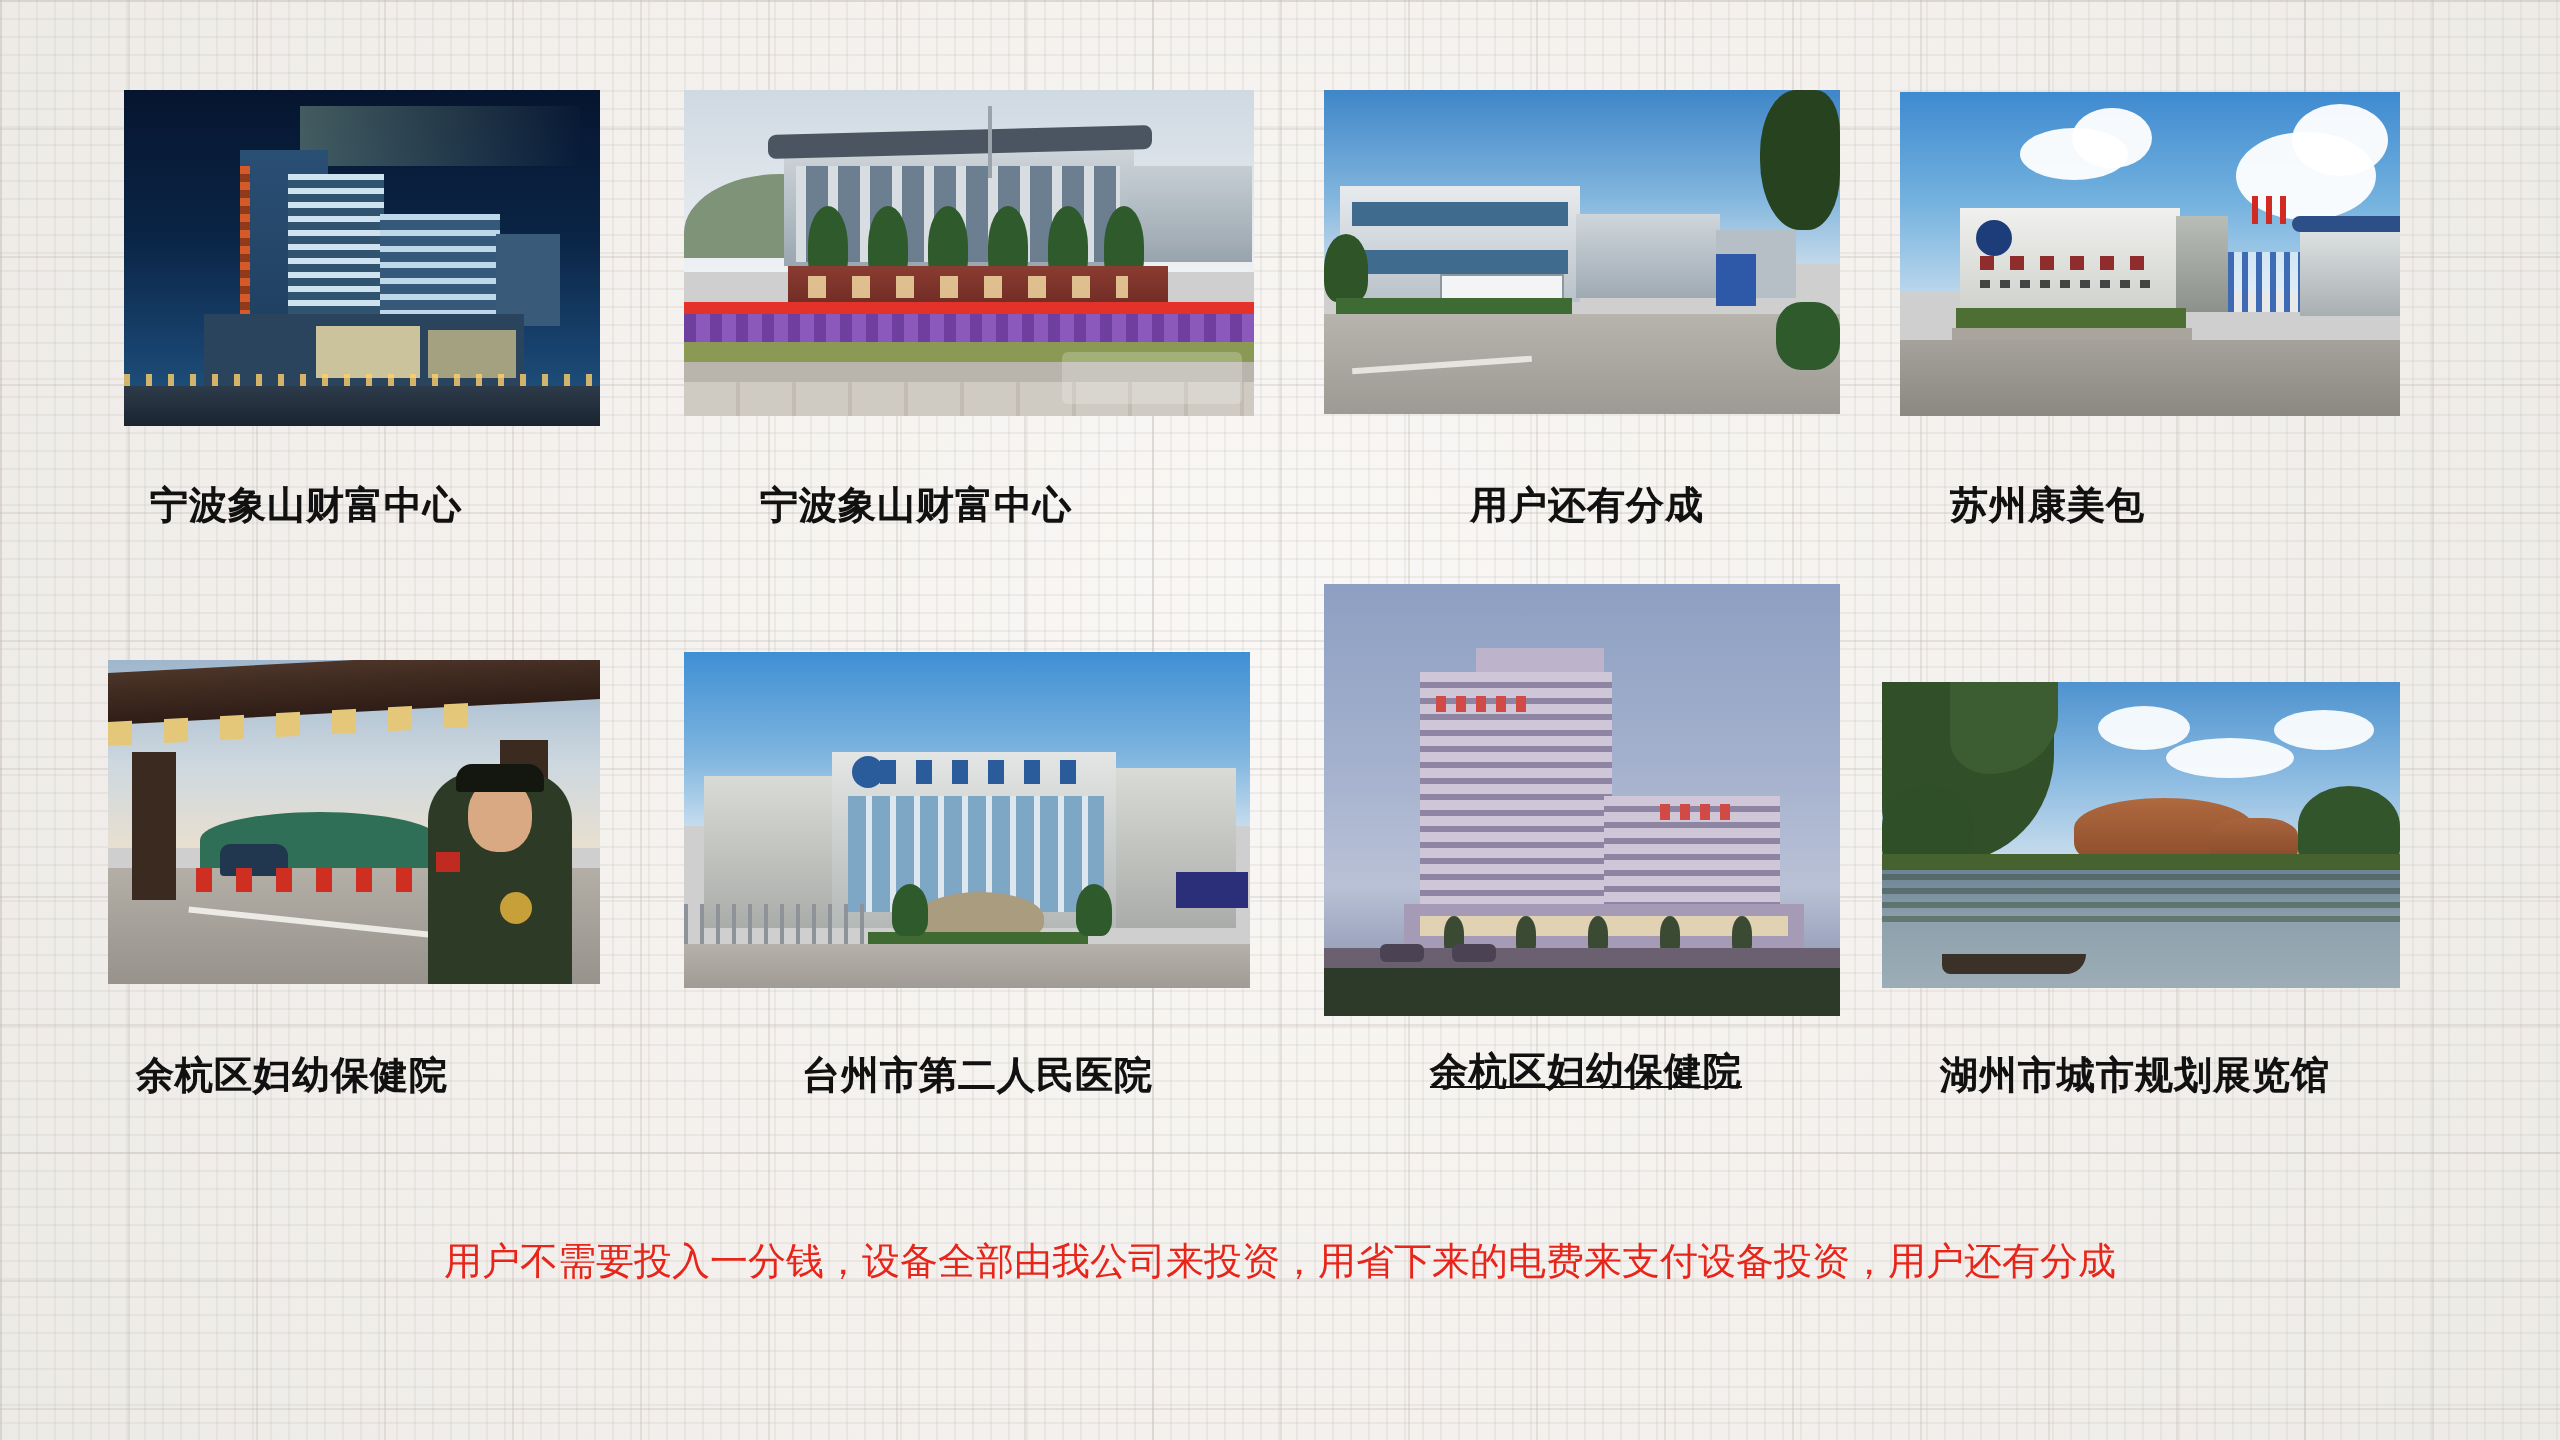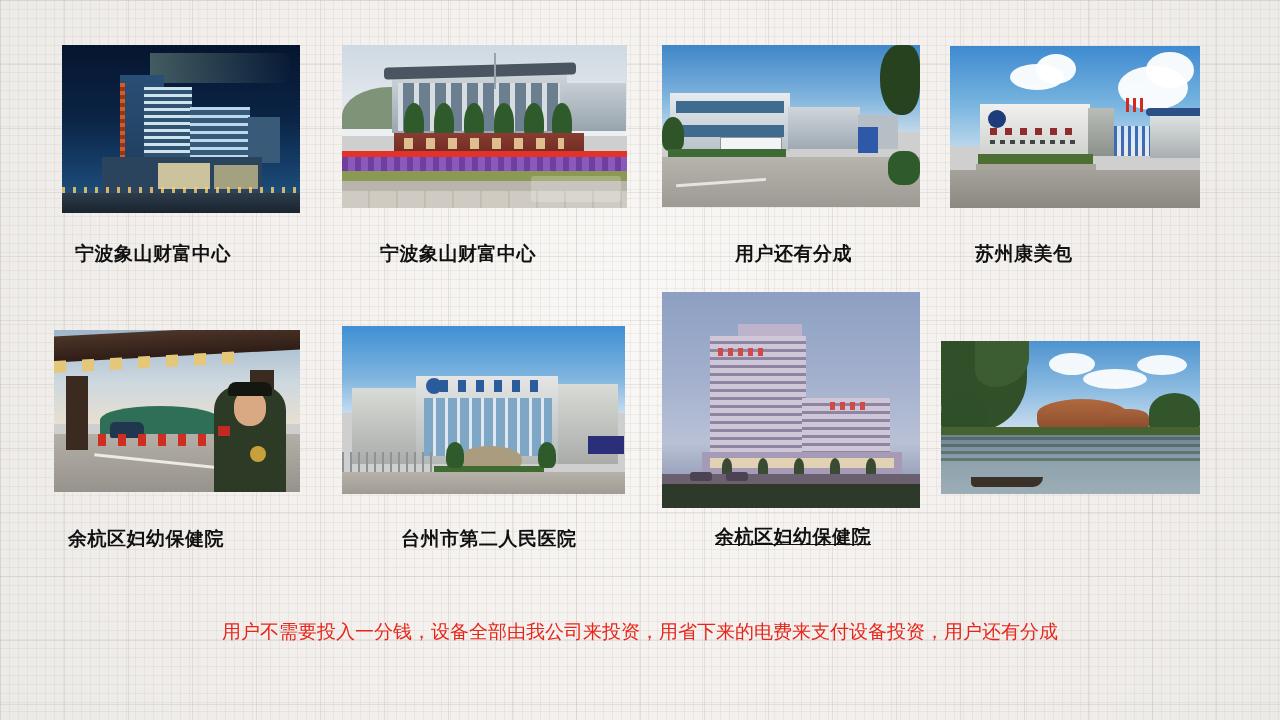--- a/index.html
+++ b/index.html
@@ -405,16 +405,17 @@
       <div class="blk treesL"></div>
       <div class="blk hall"></div>
       <div class="blk hall2"></div>
       <div class="blk treesR"></div>
       <div class="ground bank"></div>
       <div class="ground water"></div>
       <div class="refl"></div>
       <div class="blk boat"></div>
     </div>
   </div>
+  <div class="lbl" style="left:970px; top:527px;">湖州市城市规划展览馆</div>
 
   <div class="footnote">用户不需要投入一分钱，设备全部由我公司来投资，用省下来的电费来支付设备投资，用户还有分成</div>
 
 </div>
 
 </body></html>

